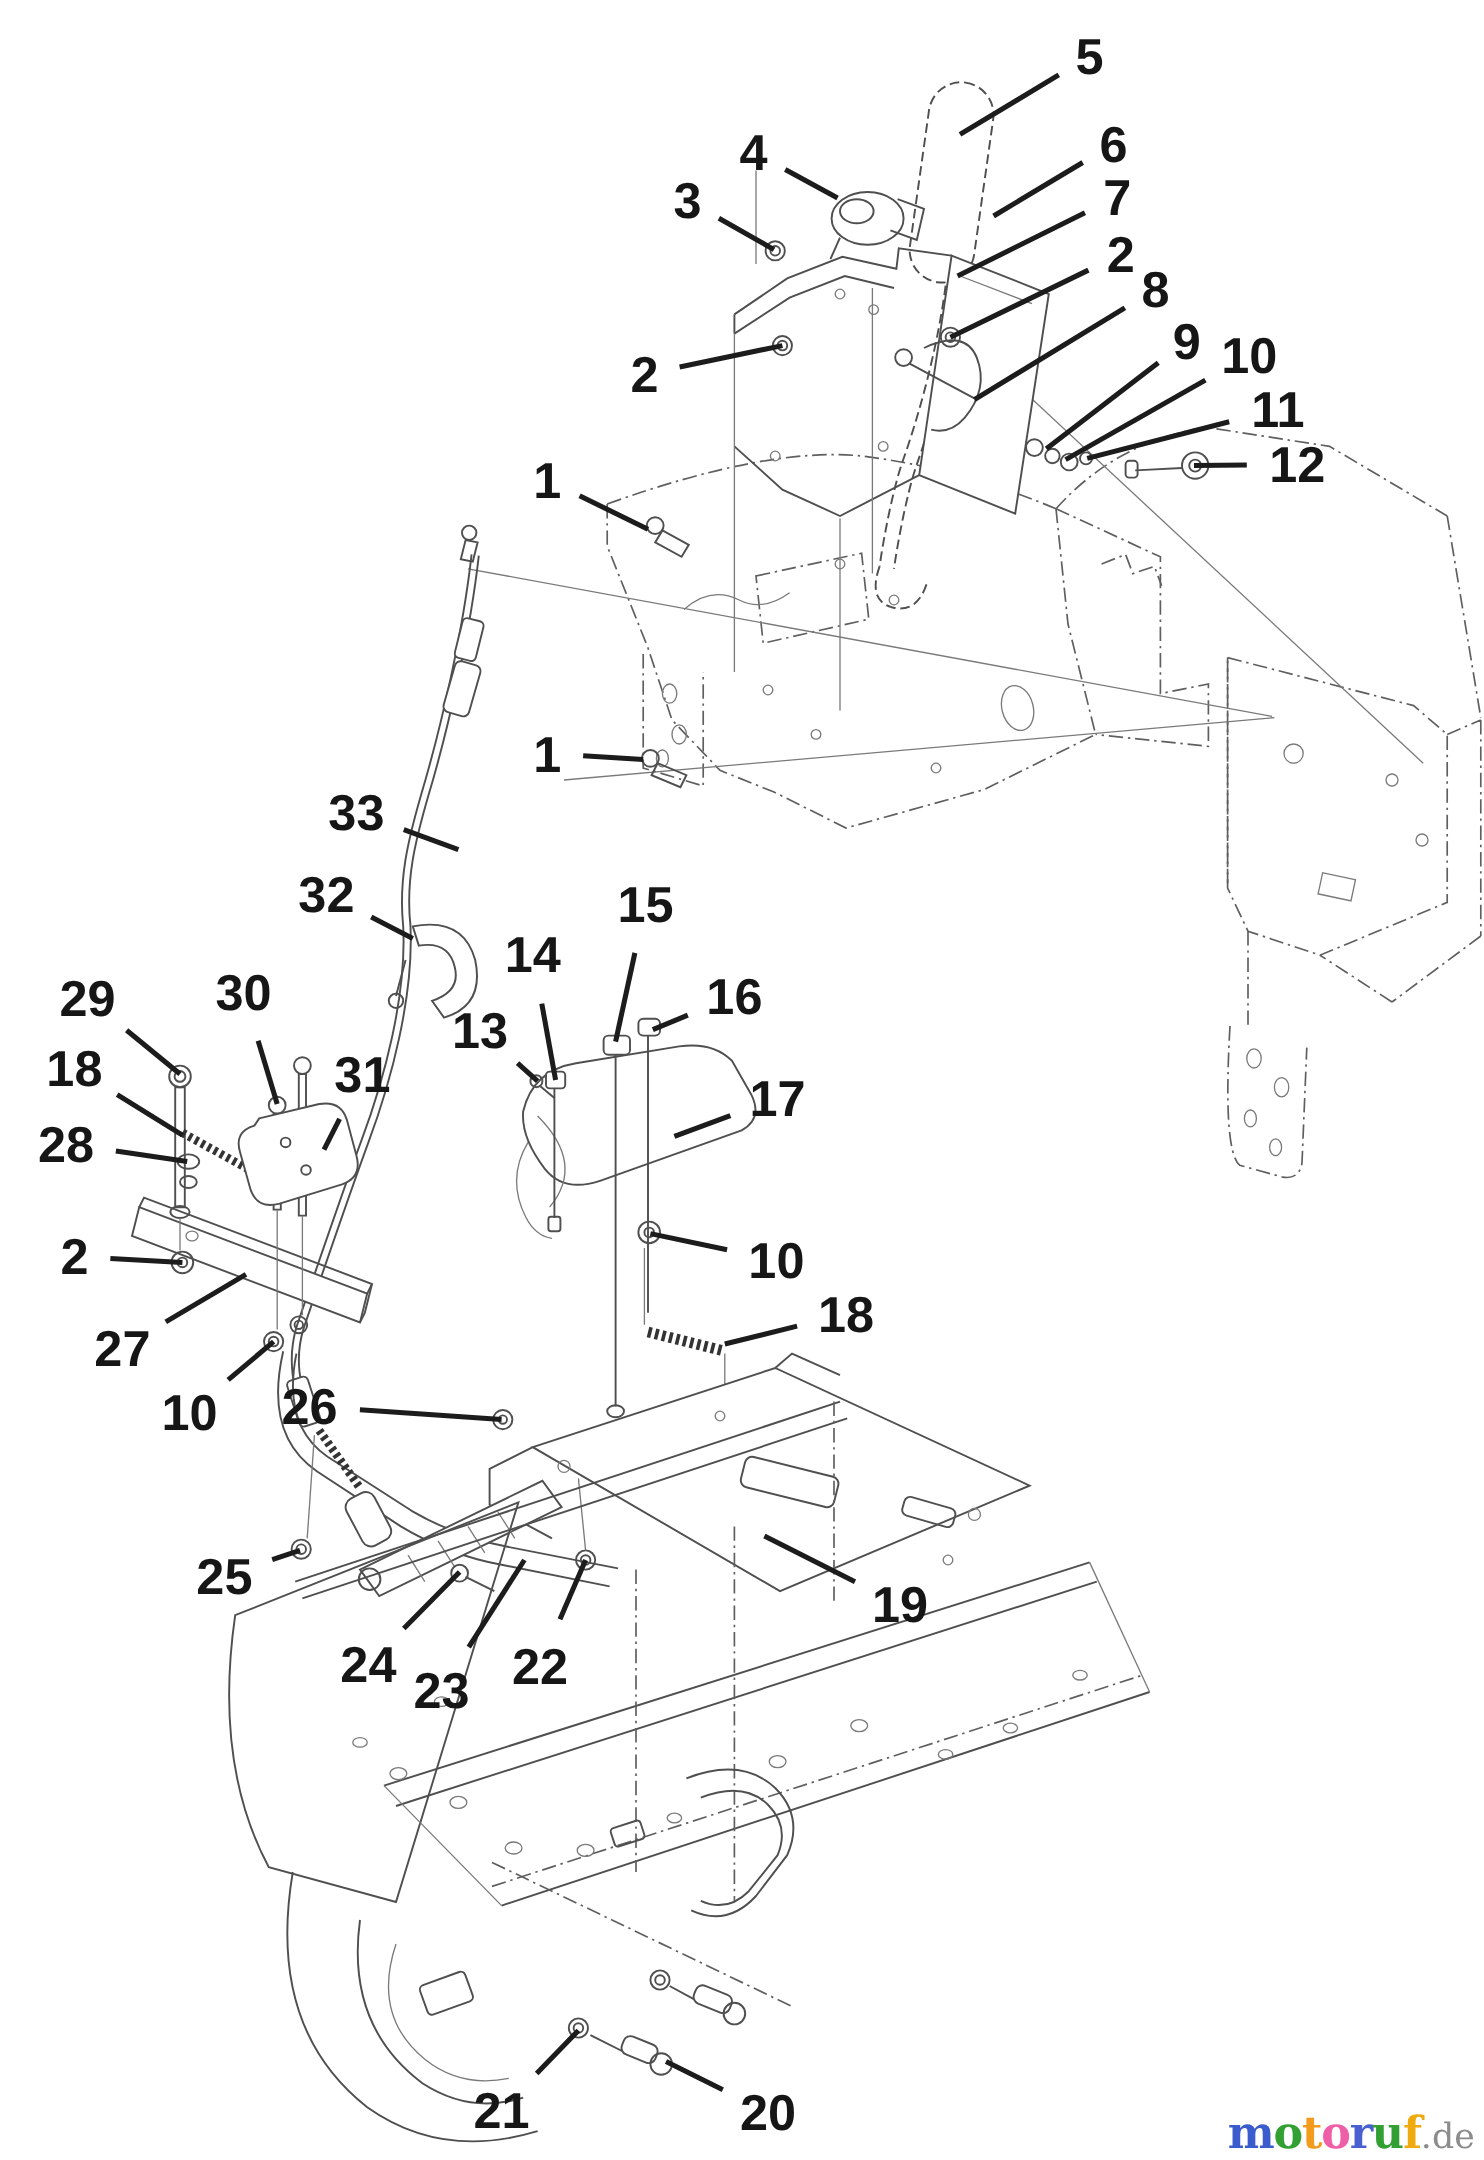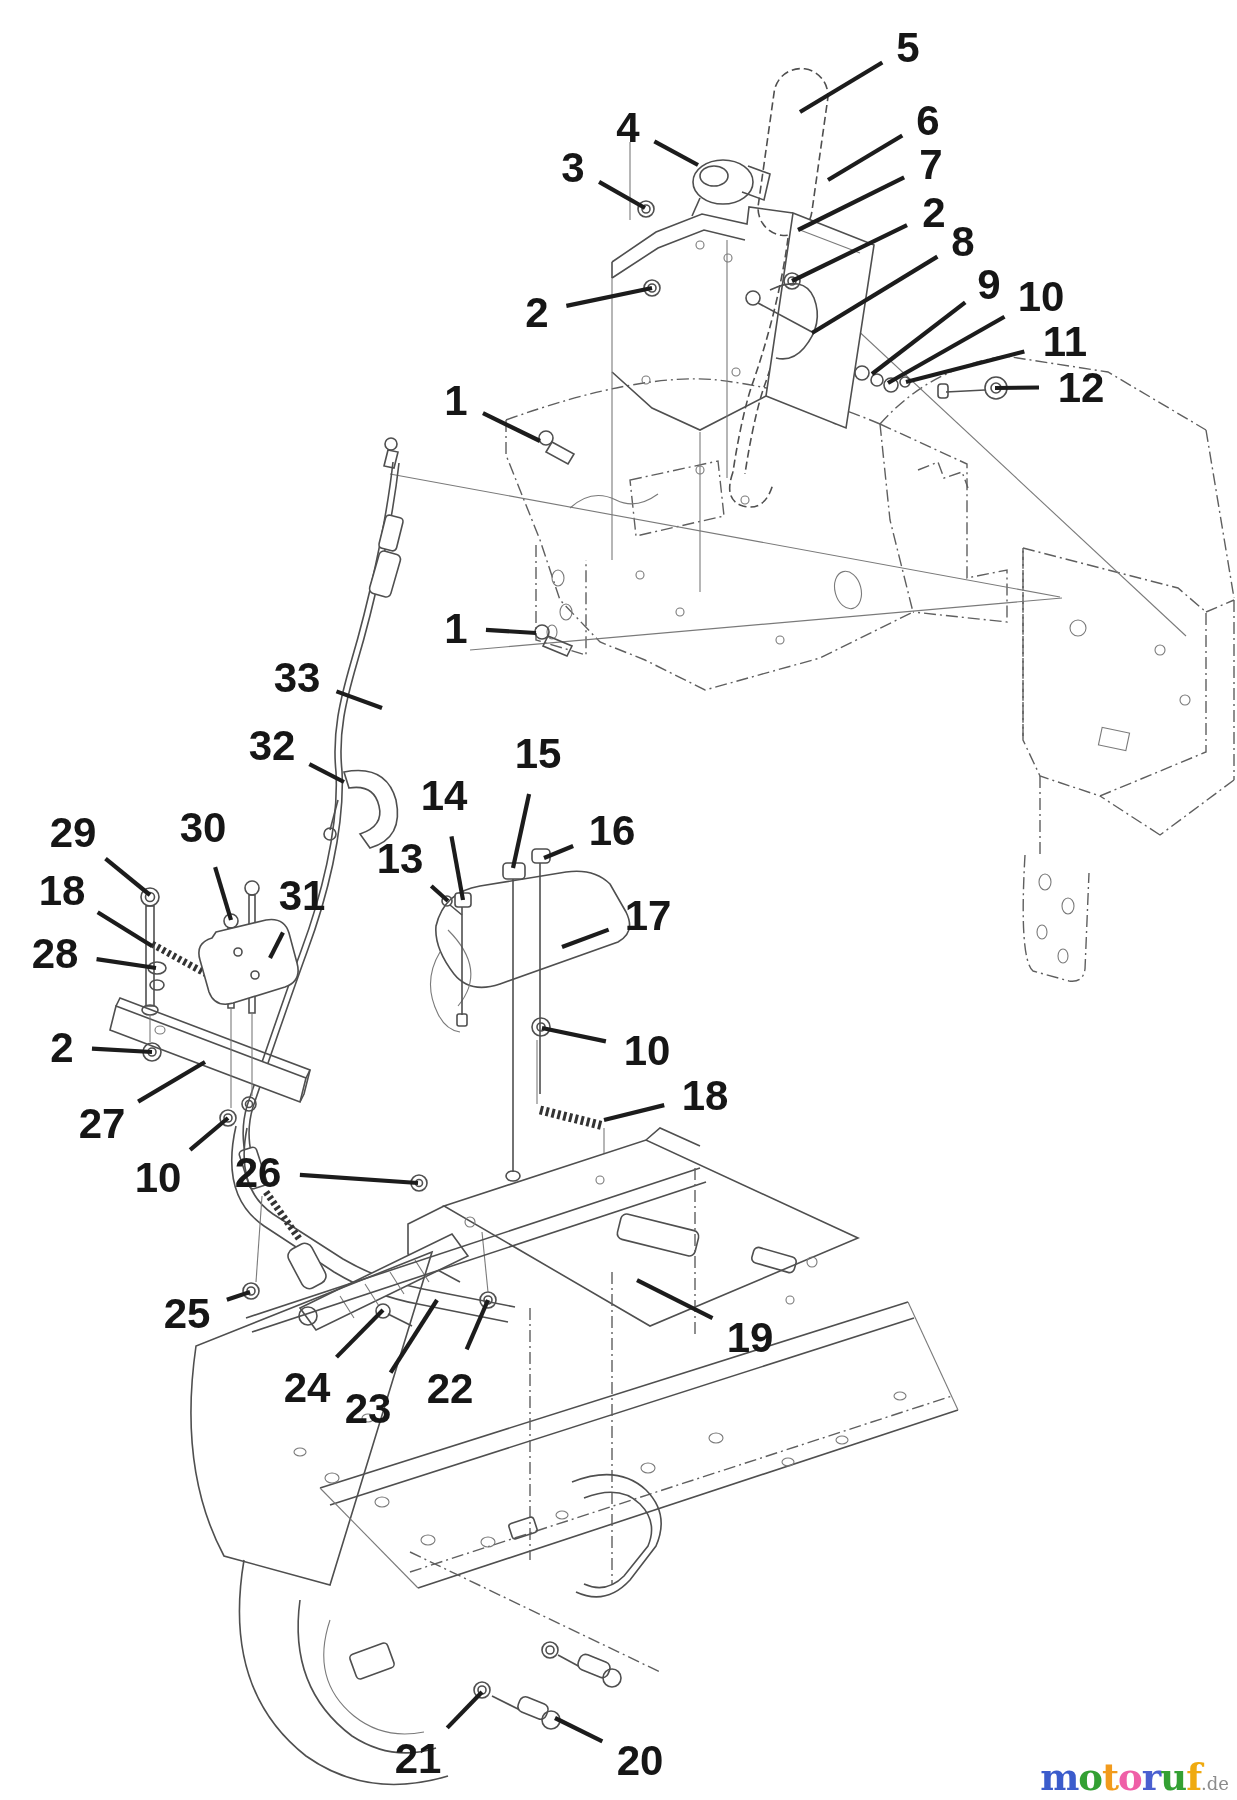--- a/index.html
+++ b/index.html
@@ -35,21 +35,21 @@
     right:8px;
     bottom:4px;
     font-family:"DejaVu Serif","Liberation Serif",serif;
     font-weight:bold;
     font-size:37px;
     letter-spacing:-1px;
     white-space:nowrap;
     line-height:1;
   }
   .watermark .suffix{
-    font-size:18px;
+    font-size:29px;
     font-weight:normal;
     letter-spacing:0;
   }
 </style>
 </head>
 <body>
 
 <div class="page">
 
 <svg id="diagram-svg" width="1237" height="1800" viewBox="0 0 1237 1800">

